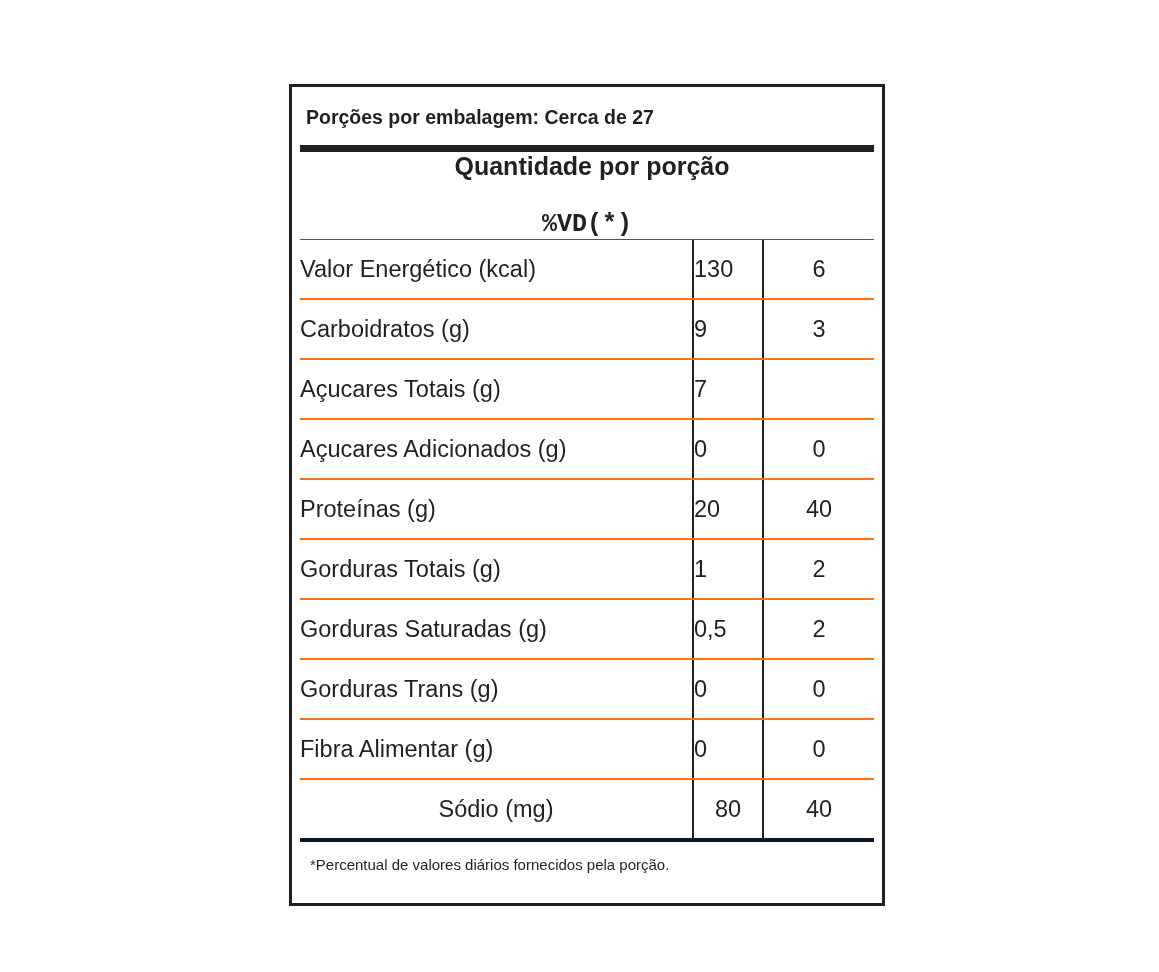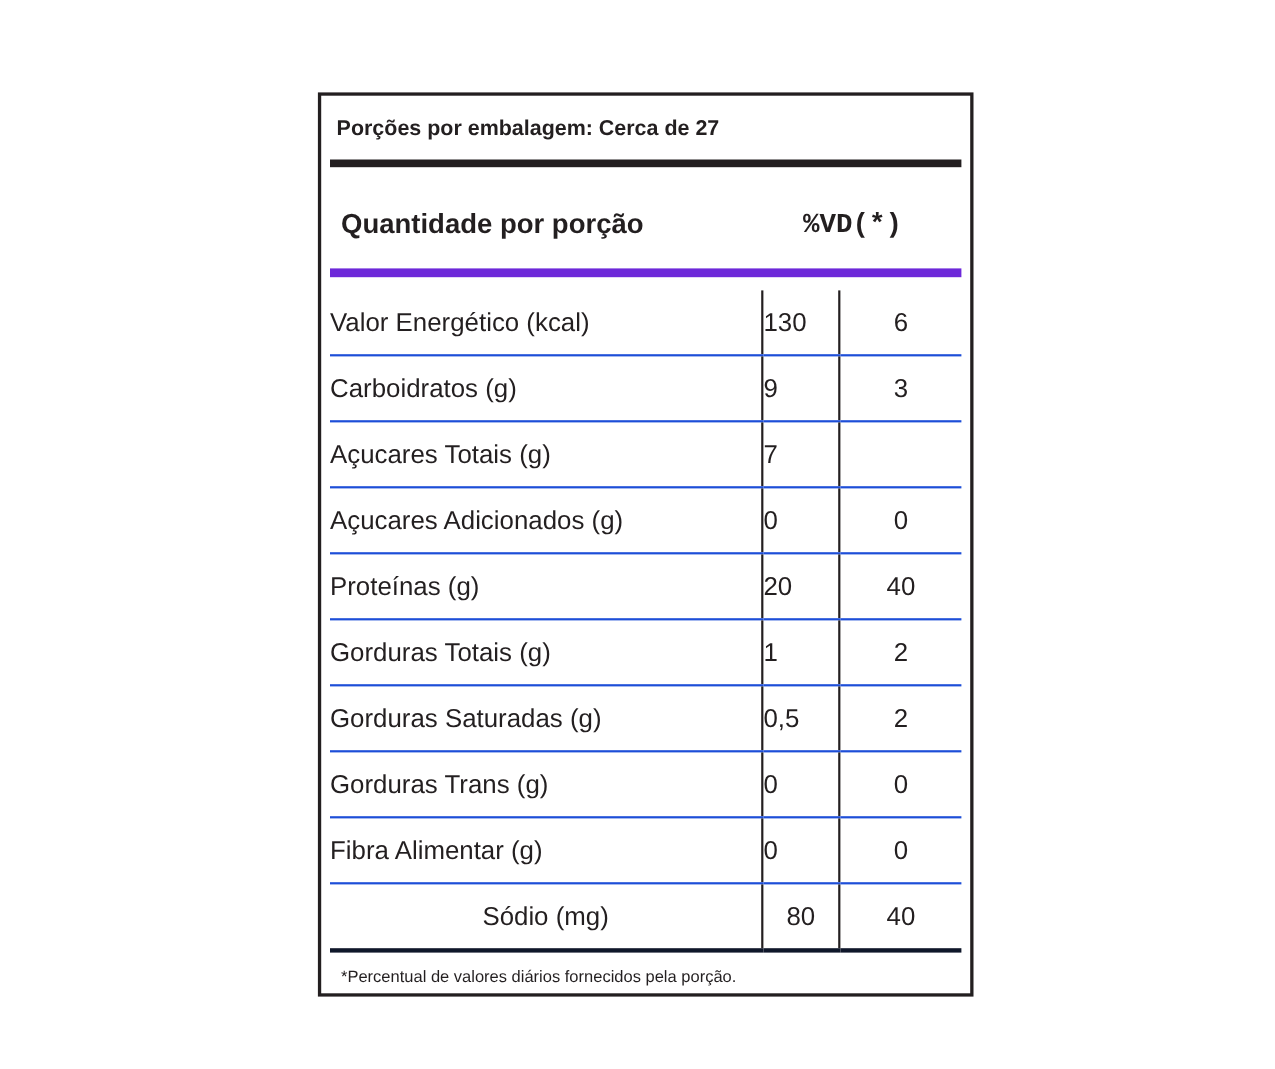--- a/index.html
+++ b/index.html
@@ -43,24 +43,25 @@
   .thick-rule {
     height: 7px;
     background: #231f20;
     margin: 4px 8px 0 8px;
   }
 
   
   .amount-row {
     display: flex;
     align-items: center;
-    border-bottom: 8px solid #6d28d9;
-    margin: 12px 8px;
+    border-bottom: 1px solid #6d28d9;
+    margin: 0 8px;
     box-sizing: border-box;
     height: 88px;
+    flex-direction: column;
   }
   .amount-row .amount-label {
     flex: 1;
     font-size: 25px;
     font-weight: bold;
     padding-left: 10px;
   }
   .amount-row .vd-label {
     width: 198px;
     text-align: center;
@@ -70,21 +71,21 @@
   }
 
   
   table.nutrients {
     width: calc(100% - 16px);
     margin: 0 8px;
     border-collapse: collapse;
     table-layout: fixed;
   }
   table.nutrients td {
-    border-bottom: 2px solid #1d4ed8;
+    border-bottom: 2px solid #f97316;
     font-size: 23.5px;
     font-weight: normal;
     padding: 0;
     height: 58px;
     vertical-align: middle;
     color: #231f20;
   }
   td.nut-name {
     padding-left: 10px;
     width: 392px;

